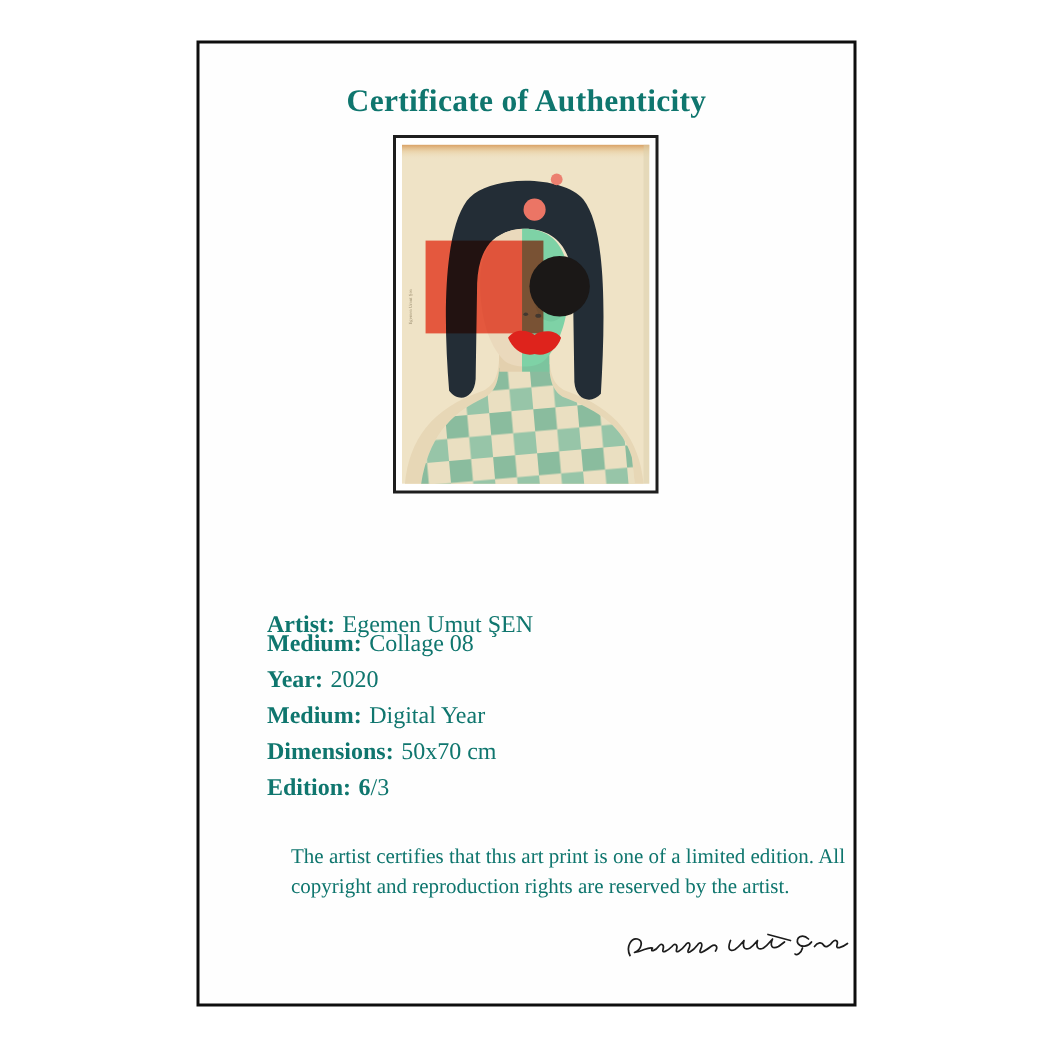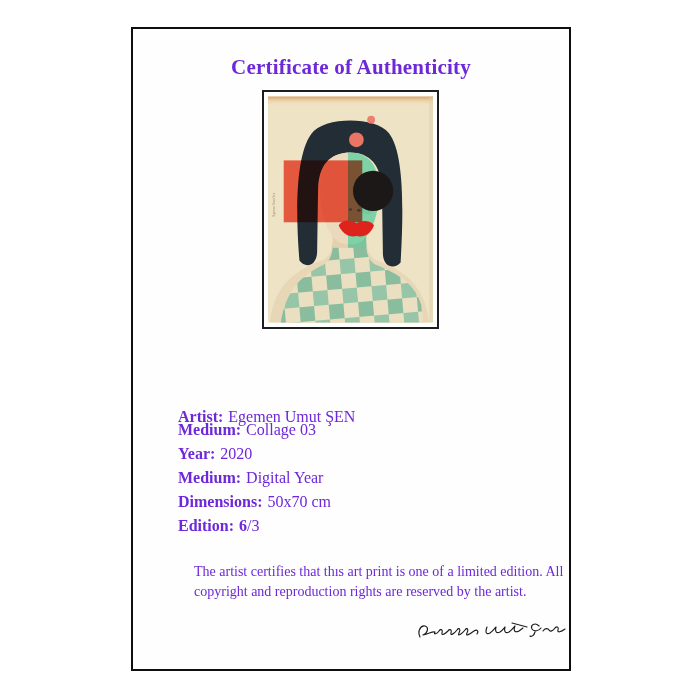--- a/index.html
+++ b/index.html
@@ -1,18 +1,18 @@
 <!DOCTYPE html>
 <html><head>
 <meta charset="utf-8">
 <style>
   html,body{margin:0;padding:0;background:#ffffff;}
   .page{
     position:relative;width:700px;height:700px;background:#ffffff;
-    font-family:"Liberation Serif","DejaVu Serif",serif;color:#6d28d9;
+    font-family:"Liberation Serif","DejaVu Serif",serif;color:#0f766e;
     overflow:hidden;
   }
   .cert-frame{
     position:absolute;left:131px;top:27px;width:440px;height:644px;
     border:2px solid #0e0e0e;background:#fefefe;box-sizing:border-box;
   }
   .cert-title{
     position:absolute;top:25px;left:0;right:0;text-align:center;
     font-size:21px;font-weight:bold;letter-spacing:.2px;line-height:26px;
   }
@@ -97,21 +97,21 @@
         <text transform="translate(7,122) rotate(-90)" font-size="3.2" fill="#8B7D5F" opacity="0.8">Egemen Umut Şen</text>
       </svg>
     </div>
 
     <div class="artist-row">
       <span class="lbl">Artist:</span><span>Egemen Umut ŞEN</span>
     </div>
 
     <div class="fields">
       <div class="field-row">
-        <span class="lbl">Medium:</span><span>Collage 03</span>
+        <span class="lbl">Medium:</span><span>Collage 08</span>
       </div>
       <div class="field-row">
         <span class="lbl">Year:</span><span>2020</span>
       </div>
       <div class="field-row">
         <span class="lbl">Medium:</span><span>Digital Year</span>
       </div>
       <div class="field-row">
         <span class="lbl">Dimensions:</span><span>50x70 cm</span>
       </div>

